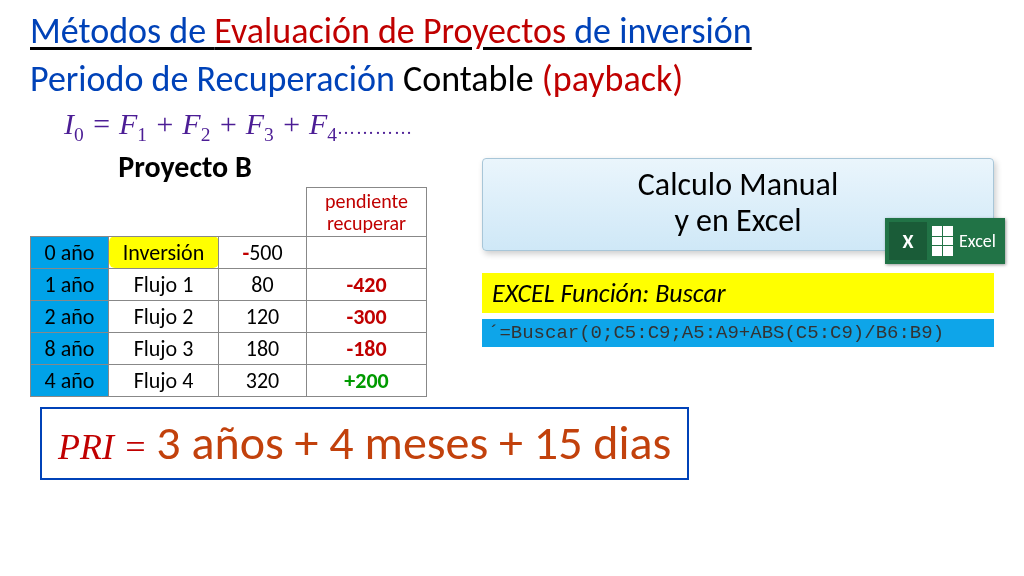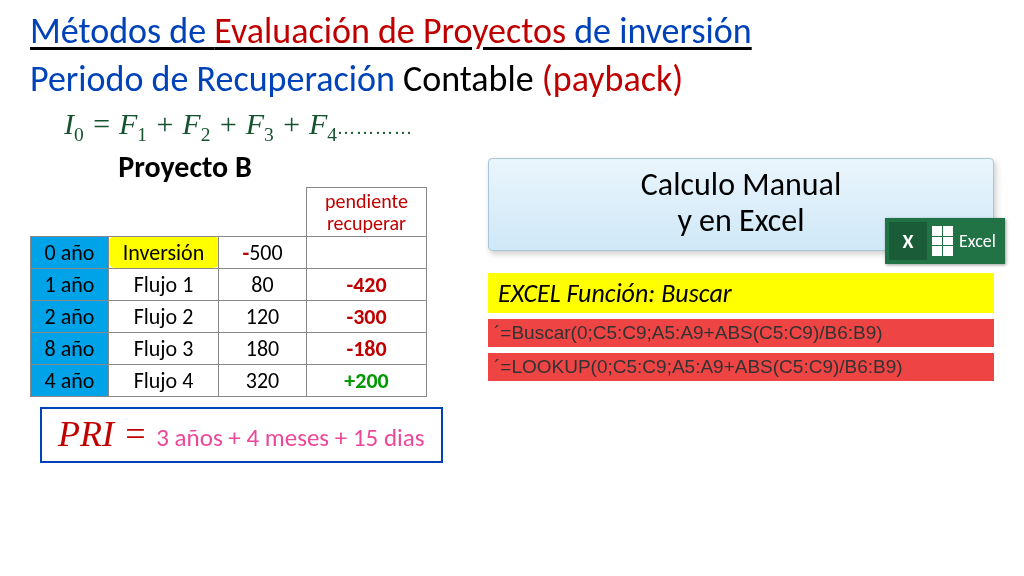--- a/index.html
+++ b/index.html
@@ -33,21 +33,21 @@
     font-weight: 400;
   }
   .blue  { color: #0042b8; }
   .red   { color: #c00000; }
   .black { color: #000; }
   .formula {
     font-family: "Cambria Math", "Times New Roman", serif;
     font-style: italic;
     font-size: 30px;
     margin: 2px 0 6px 34px;
-    color: #14532d;
+    color: #4c1d95;
   }
   .formula sub { font-size: 0.65em; font-style: normal; }
   .formula .dots { font-style: normal; letter-spacing: 1px; font-size: 0.6em; }
 
   .mid-row { display: flex; align-items: flex-start; }
 
   
   .tbl-wrap { width: 440px; }
   .proj-title {
     font-weight: 700;
@@ -84,21 +84,21 @@
   }
   th.pend-top { border: none; }
   td.pend { width: 120px; font-weight: 600; font-size: 22px; }
   .neg { color: #c00000; }
   .pos { color: #009a00; }
   .neg-minus { color: #c00000; font-weight: 700; }
 
   
   .right-col {
     flex: 1;
-    margin-left: 18px;
+    margin-left: 12px;
   }
   .manual-box {
     background: linear-gradient(#eaf5fc, #cfe8f7);
     border: 1px solid #a8c6d8;
     border-radius: 4px;
     box-shadow: 2px 3px 6px rgba(0,0,0,0.2);
     font-size: 32px;
     text-align: center;
     padding: 8px 10px 10px 10px;
     color: #000;
@@ -137,44 +137,44 @@
 
   .func-box {
     background: #ffff00;
     font-size: 26px;
     padding: 4px 10px;
     margin-top: 22px;
     color: #000;
     font-style: italic;
   }
   .code {
-    background: #ef4444;
-    font-family: Liberation Sans, sans-serif;
+    background: #0ea5e9;
+    font-family: Liberation Mono, monospace;
     font-size: 19px;
     color: #333;
     padding: 3px 6px;
     margin-top: 6px;
     white-space: nowrap;
   }
 
   .pri-box {
     border: 2px solid #0042b8;
     margin: 10px 10px 0 10px;
     padding: 4px 16px 6px 16px;
     display: inline-block;
   }
   .pri-box .lhs {
     font-family: "Cambria Math","Times New Roman",serif;
     font-style: italic;
     color: #c00000;
     font-size: 36px;
   }
   .pri-box .rhs {
-    color: #ec4899;
-    font-size: 25px;
+    color: #c2410c;
+    font-size: 48px;
   }
 </style>
 </head>
 <body>
 
 <div class="slide">
 
   <div class="title">
     <span class="blue">Métodos de </span><span class="red">Evaluación de Proyectos</span><span class="blue"> de inversión</span>
   </div>
@@ -247,21 +247,20 @@
         <div>y en Excel</div>
         <div class="excel-logo">
           <div class="xbox">X</div>
           <div class="sheet"></div>
           <div class="txt">Excel</div>
         </div>
       </div>
 
       <div class="func-box">EXCEL Función: Buscar</div>
       <div class="code">´=Buscar(0;C5:C9;A5:A9+ABS(C5:C9)/B6:B9)</div>
-      <div class="code">´=LOOKUP(0;C5:C9;A5:A9+ABS(C5:C9)/B6:B9)</div>
     </div>
   </div>
 
   <div class="pri-box">
     <span class="lhs">PRI</span><span class="lhs"> = </span><span class="rhs">3 años + 4 meses + 15 dias</span>
   </div>
 
 </div>
 
 </body></html>

